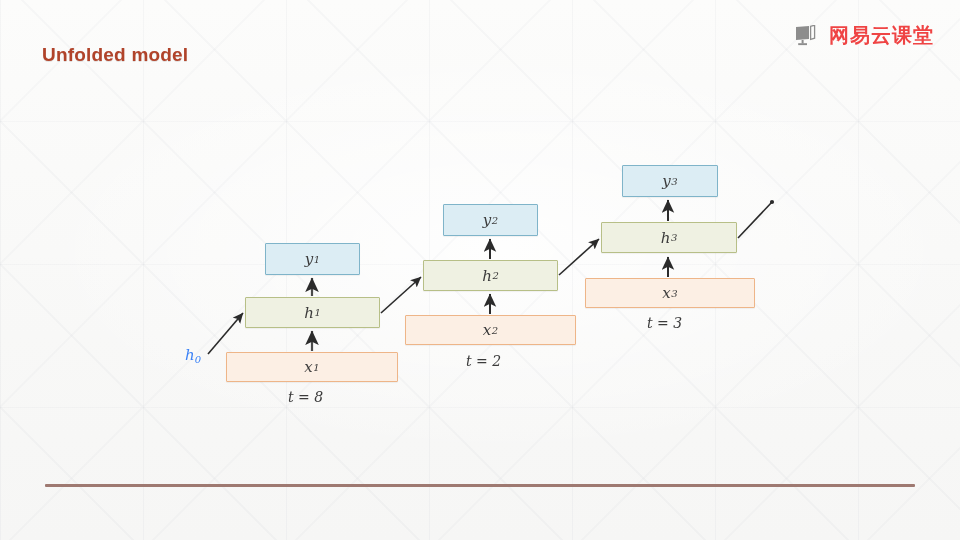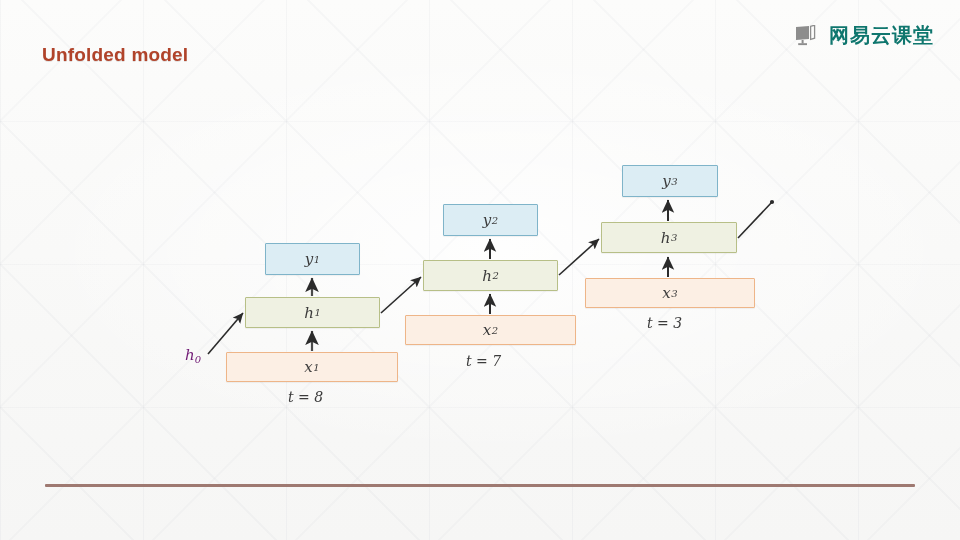--- a/index.html
+++ b/index.html
@@ -37,21 +37,21 @@
     font-size:19px; font-weight:bold; letter-spacing:.2px;
     color:#b1432a;
     text-shadow:0 1px 0 rgba(0,0,0,.10);
   }
   #brand-logo{
     position:absolute; right:26px; top:22px;
     display:flex; align-items:center; gap:8px;
   }
   #brand-logo .logo-mark{ display:block; }
   #brand-logo .brand-text{
-    font-size:20px; font-weight:bold; color:#0f766e;
+    font-size:20px; font-weight:bold; color:#ef4444;
     letter-spacing:1px;
     font-family:"DejaVu Sans", sans-serif;
   }
 
   
   #diagram{ position:absolute; inset:0; }
   .node{
     position:absolute;
     display:flex; align-items:center; justify-content:center;
     border-width:1px; border-style:solid;
@@ -74,21 +74,21 @@
     position:absolute;
     font-family:"DejaVu Serif", serif;
     font-style:italic;
     font-size:14px; color:#3b3b3b;
     white-space:nowrap;
   }
   .hlabel{
     position:absolute;
     font-family:"DejaVu Serif", serif;
     font-style:italic;
-    font-size:15px; color:#701a75;
+    font-size:15px; color:#3b82f6;
     white-space:nowrap;
   }
   .hlabel .sub{ font-size:10px; vertical-align:-3px; }
 
   #arrow-layer{ position:absolute; inset:0; pointer-events:none; }
 
   
   #footer-rule{
     position:absolute; left:45px; top:484px;
     width:870px; height:3px;
@@ -139,21 +139,21 @@
       <span class="sub">2</span>
   </div>
   <div class="node node-h" style="left:423px; top:260px; width:135px; height:31px;">
     <span>h</span>
       <span class="sub">2</span>
   </div>
   <div class="node node-x" style="left:405px; top:315px; width:171px; height:30px;">
     <span>x</span>
       <span class="sub">2</span>
   </div>
-  <div class="tlabel" style="left:466px; top:353px;">t = 7</div>
+  <div class="tlabel" style="left:466px; top:353px;">t = 2</div>
 
   <div class="node node-y" style="left:622px; top:165px; width:96px; height:32px;">
     <span>y</span>
       <span class="sub">3</span>
   </div>
   <div class="node node-h" style="left:601px; top:222px; width:136px; height:31px;">
     <span>h</span>
       <span class="sub">3</span>
   </div>
   <div class="node node-x" style="left:585px; top:278px; width:170px; height:30px;">

